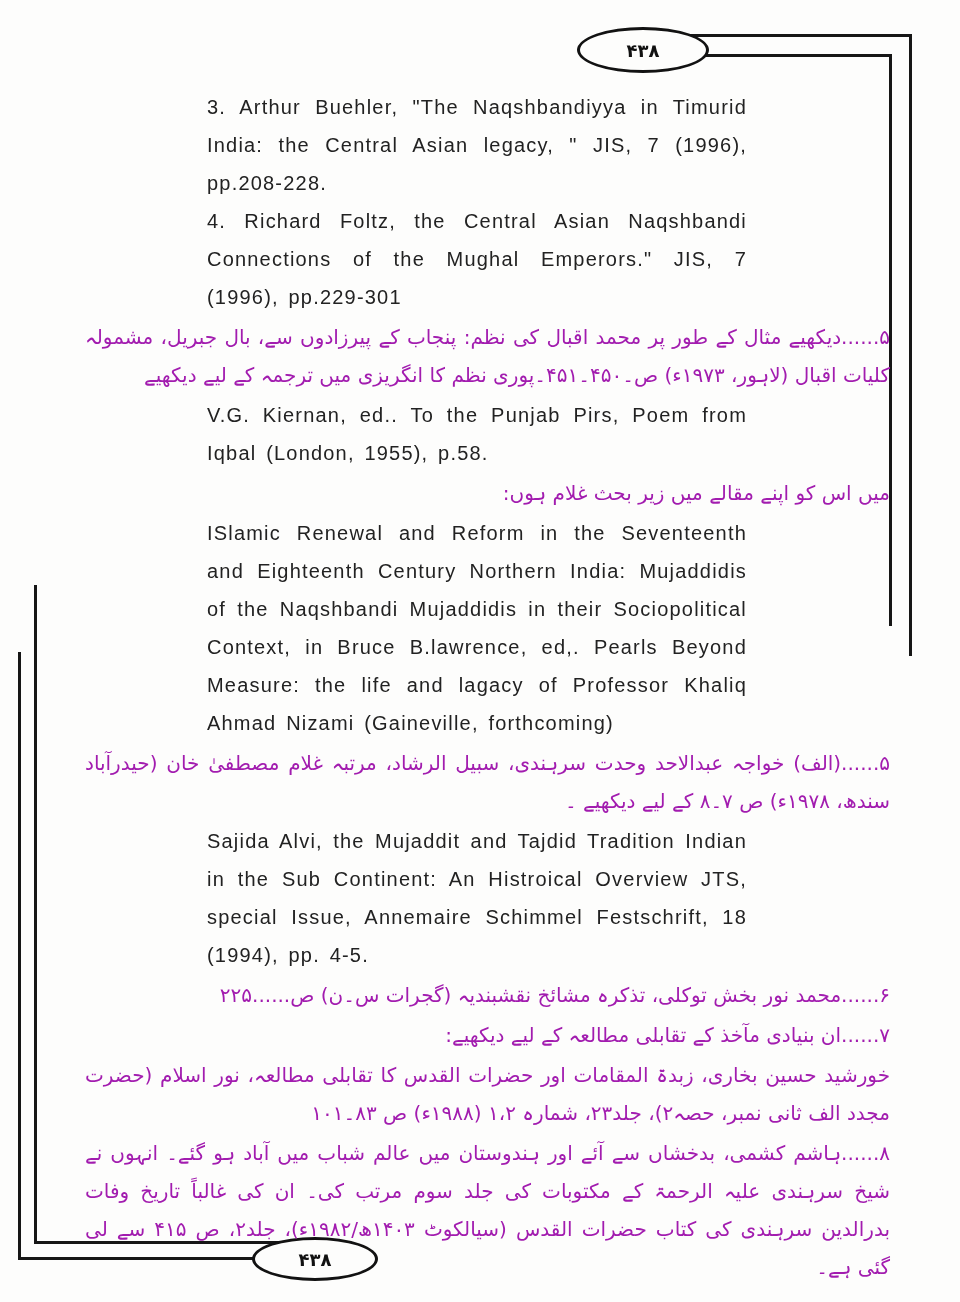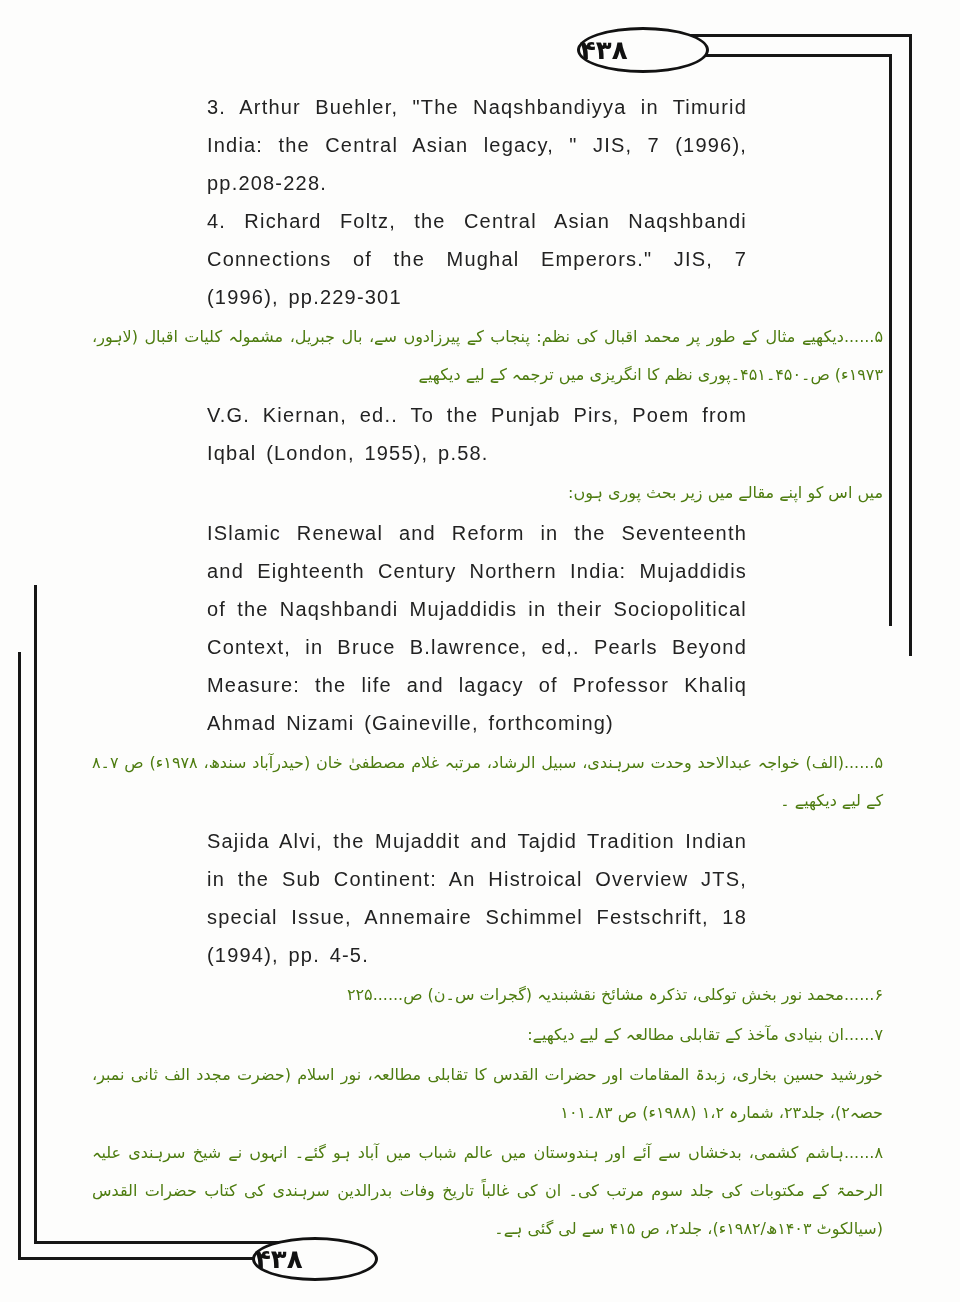--- a/index.html
+++ b/index.html
@@ -23,37 +23,37 @@
     line-height: 38px;
     letter-spacing: 1.2px;
     word-spacing: 3px;
     text-align: justify;
     text-align-last: left;
     color: #222;
   }
   .ur-block {
     direction: rtl;
     font-family: "DejaVu Sans", sans-serif;
-    font-size: 16px;
+    font-size: 20px;
     line-height: 38px;
     text-align: justify;
     text-align-last: right;
-    color: #4d7c0f;
-    margin: 2px 7px;
+    color: #a21caf;
+    margin: 2px 0;
   }
   .line { position:absolute; background:#161616; }
   .oval {
     position: absolute;
     border: 3px solid #121212;
     border-radius: 50%;
     background: #fdfdfc;
-    display: flex; align-items: center; justify-content: flex-start;
+    display: flex; align-items: center; justify-content: center;
     font-family: "DejaVu Sans", sans-serif;
     font-weight: bold;
-    font-size: 26px;
+    font-size: 18px;
     color: #111;
   }
   .oval-top    { left: 577px; top: 27px;   width: 126px; height: 40px; }
   .oval-bottom { left: 252px; top: 1237px; width: 120px; height: 38px; }
 
   
   #ln-top-h-outer { left: 660px; top: 34px; width: 252px; height: 3px; }
   #ln-top-h-inner { left: 660px; top: 54px; width: 232px; height: 3px; }
   #ln-right-v-outer { left: 909px; top: 34px; width: 3px; height: 622px; }
   #ln-right-v-inner { left: 889px; top: 54px; width: 3px; height: 572px; }
@@ -82,21 +82,21 @@
   </div>
   <div class="oval oval-bottom">
     <span>۴۳۸</span>
   </div>
 
   <div class="content">
     <div class="en-block">3. Arthur Buehler, "The Naqshbandiyya in Timurid India: the Central Asian legacy, " JIS, 7 (1996), pp.208-228.</div>
     <div class="en-block">4. Richard Foltz, the Central Asian Naqshbandi Connections of the Mughal Emperors." JIS, 7 (1996), pp.229-301</div>
     <div class="ur-block">۵......دیکھیے مثال کے طور پر محمد اقبال کی نظم: پنجاب کے پیرزادوں سے، بال جبریل، مشمولہ کلیات اقبال (لاہور، ۱۹۷۳ء) ص۔۴۵۰۔۴۵۱۔پوری نظم کا انگریزی میں ترجمہ کے لیے دیکھیے</div>
     <div class="en-block">V.G. Kiernan, ed.. To the Punjab Pirs, Poem from Iqbal (London, 1955), p.58.</div>
-    <div class="ur-block">میں اس کو اپنے مقالے میں زیر بحث پوری ہوں:</div>
+    <div class="ur-block">میں اس کو اپنے مقالے میں زیر بحث غلام ہوں:</div>
     <div class="en-block">ISlamic Renewal and Reform in the Seventeenth and Eighteenth Century Northern India: Mujaddidis of the Naqshbandi Mujaddidis in their Sociopolitical Context, in Bruce B.lawrence, ed,. Pearls Beyond Measure: the life and lagacy of Professor Khaliq Ahmad Nizami (Gaineville, forthcoming)</div>
     <div class="ur-block">۵......(الف) خواجہ عبدالاحد وحدت سرہندی، سبیل الرشاد، مرتبہ غلام مصطفیٰ خان (حیدرآباد سندھ، ۱۹۷۸ء) ص ۷۔۸ کے لیے دیکھیے ۔</div>
     <div class="en-block">Sajida Alvi, the Mujaddit and Tajdid Tradition Indian in the Sub Continent: An Histroical Overview JTS, special Issue, Annemaire Schimmel Festschrift, 18 (1994), pp. 4-5.</div>
     <div class="ur-block">۶......محمد نور بخش توکلی، تذکرہ مشائخ نقشبندیہ (گجرات س۔ن) ص......۲۲۵</div>
     <div class="ur-block">۷......ان بنیادی مآخذ کے تقابلی مطالعہ کے لیے دیکھیے:</div>
     <div class="ur-block">خورشید حسین بخاری، زبدۃ المقامات اور حضرات القدس کا تقابلی مطالعہ، نور اسلام (حضرت مجدد الف ثانی نمبر، حصہ۲)، جلد۲۳، شمارہ ۱،۲ (۱۹۸۸ء) ص ۸۳۔۱۰۱</div>
     <div class="ur-block">۸......ہاشم کشمی، بدخشاں سے آئے اور ہندوستان میں عالم شباب میں آباد ہو گئے۔ انہوں نے شیخ سرہندی علیہ الرحمۃ کے مکتوبات کی جلد سوم مرتب کی۔ ان کی غالباً تاریخ وفات بدرالدین سرہندی کی کتاب حضرات القدس (سیالکوٹ ۱۴۰۳ھ/۱۹۸۲ء)، جلد۲، ص ۴۱۵ سے لی گئی ہے۔</div>
   </div>
 
 </div>

